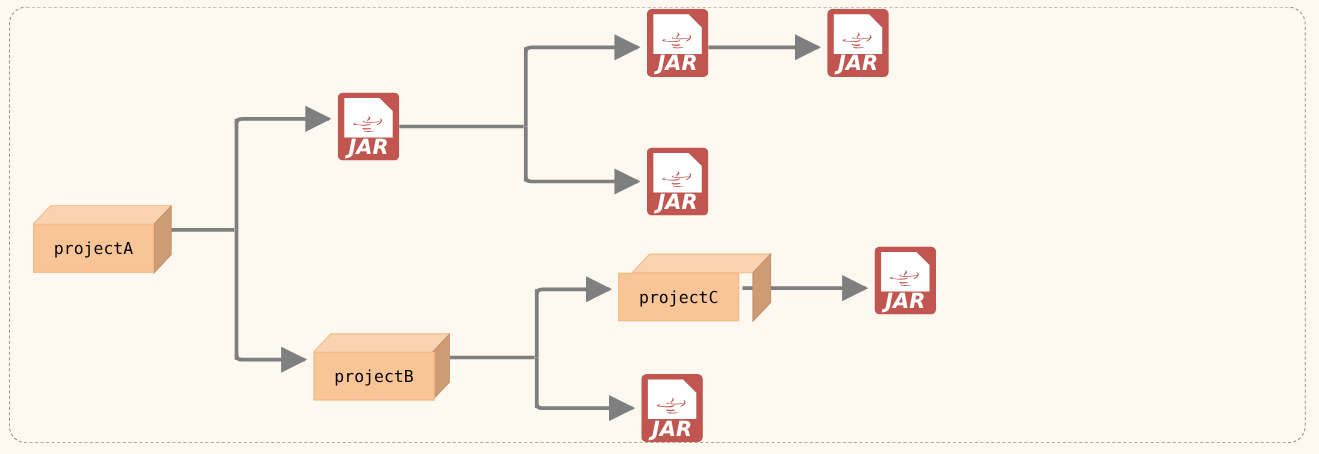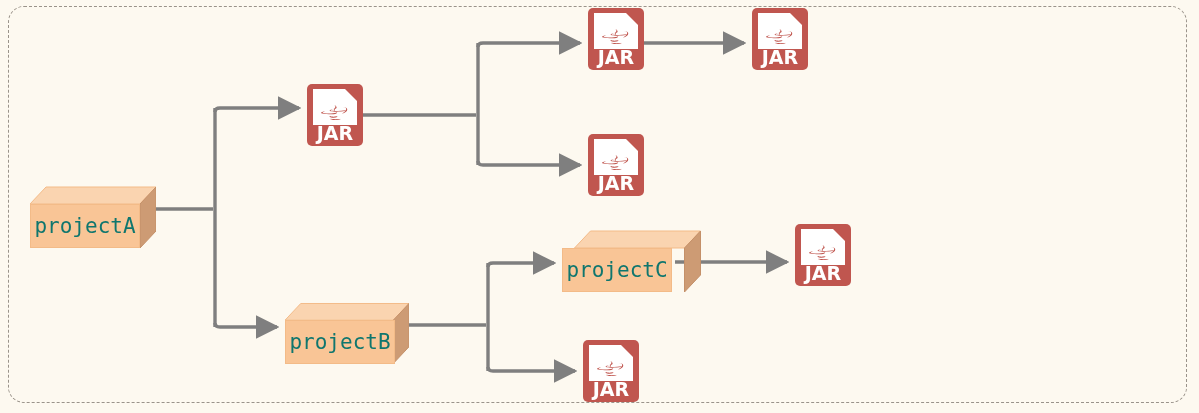--- a/index.html
+++ b/index.html
@@ -51,29 +51,30 @@
     position: absolute;
     background: #f9c596;
     border: 1px solid #f3bb88;
     box-sizing: border-box;
     display: flex;
     align-items: center;
     justify-content: center;
   }
   .box3d .label {
     font-family: "DejaVu Sans Mono", "Liberation Mono", monospace;
-    font-size: 21px;
-    color: #0f766e;
+    font-size: 15px;
+    color: #000000;
     letter-spacing: 0px;
     white-space: nowrap;
   }
 
   
   .jar {
     position: absolute;
+    font-style: italic;
   }
   .jar svg { display: block; }
 
   .jar-text {
     font-family: "DejaVu Sans", "Liberation Sans", sans-serif;
     font-weight: bold;
     fill: #ffffff;
   }
 </style>
 </head>

